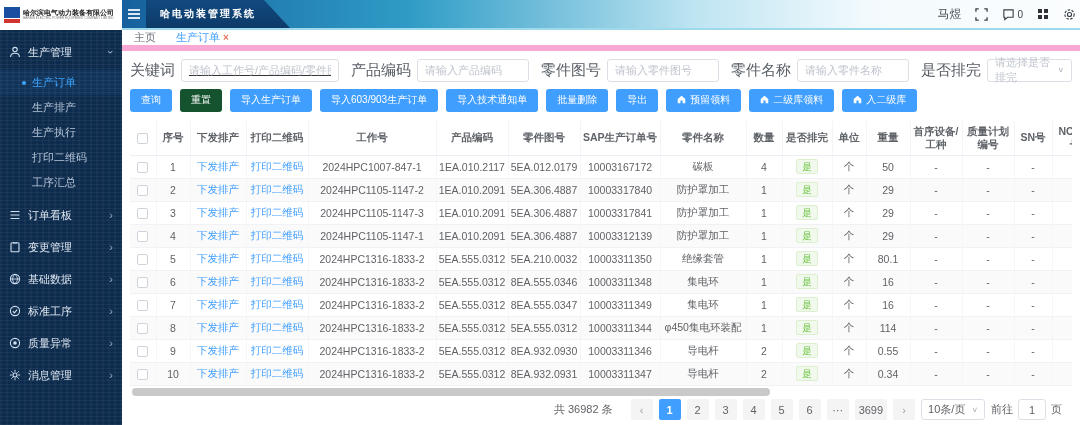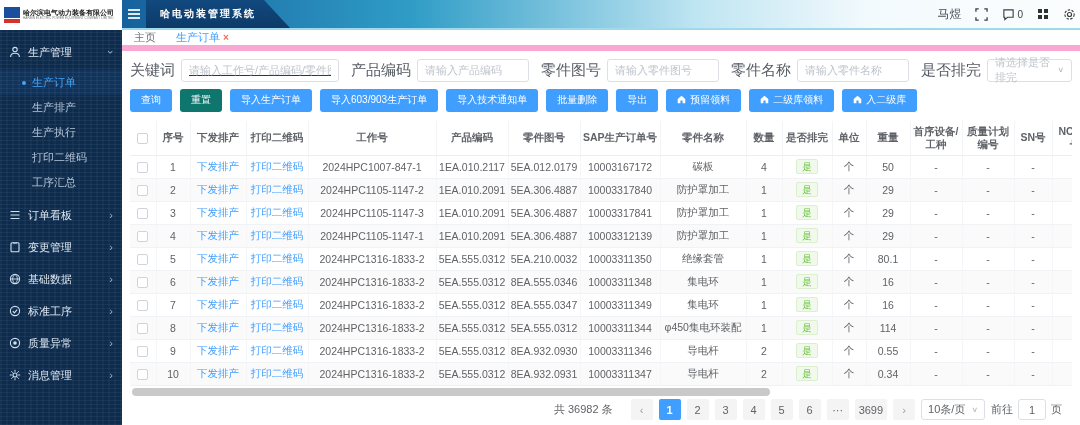--- a/index.html
+++ b/index.html
@@ -69,21 +69,21 @@
     display:flex; align-items:center; padding:0 7px; font-size:11px; color:#bfc4cc;
     cursor:pointer; justify-content:space-between; }
   .select-chev { color:#b0b5bd; font-size:9px; transform:scaleY(.8); }
 
   
   .btn-row { display:flex; align-items:center; gap:8px; height:26px; margin-top:4px; }
   .btn { height:23px; border:none; border-radius:3px; padding:0 11px; font-size:10px;
     color:#fff; cursor:pointer; display:flex; align-items:center; gap:4px;
     font-family:inherit; white-space:nowrap; }
   .btn-primary { background:#409eff; }
-  .btn-warning { background:#0f766e; }
+  .btn-warning { background:#14532d; }
 
   
   .table-wrap { margin-top:8px; overflow:hidden; }
   table { border-collapse:collapse; table-layout:fixed; width:958px; }
   th { font-size:10.5px; color:#5f6368; font-weight:bold; height:34px; line-height:1.25;
     border-bottom:1px solid #ebeef5; border-right:1px solid #f2f4f7; padding:1px 2px;
     text-align:center; background:#fff; word-break:break-all; }
   td { font-size:10.5px; color:#606266; height:23px; text-align:center;
     border-bottom:1px solid #f0f2f5; border-right:1px solid #f5f6f8; padding:0 2px;
     white-space:nowrap; overflow:hidden; }

